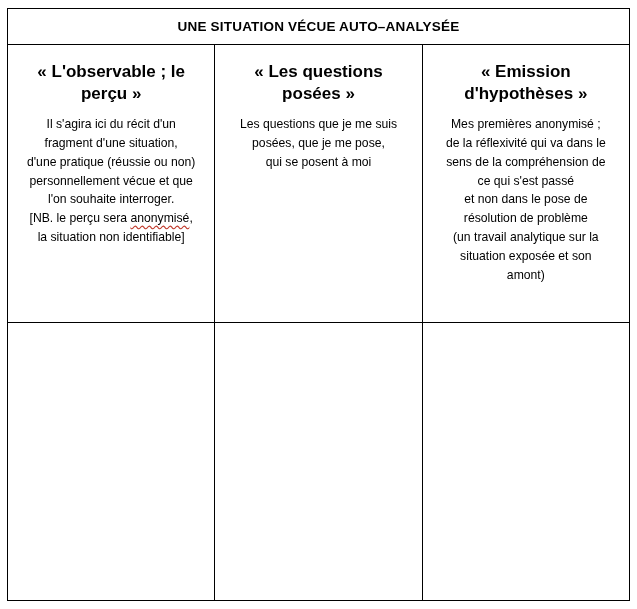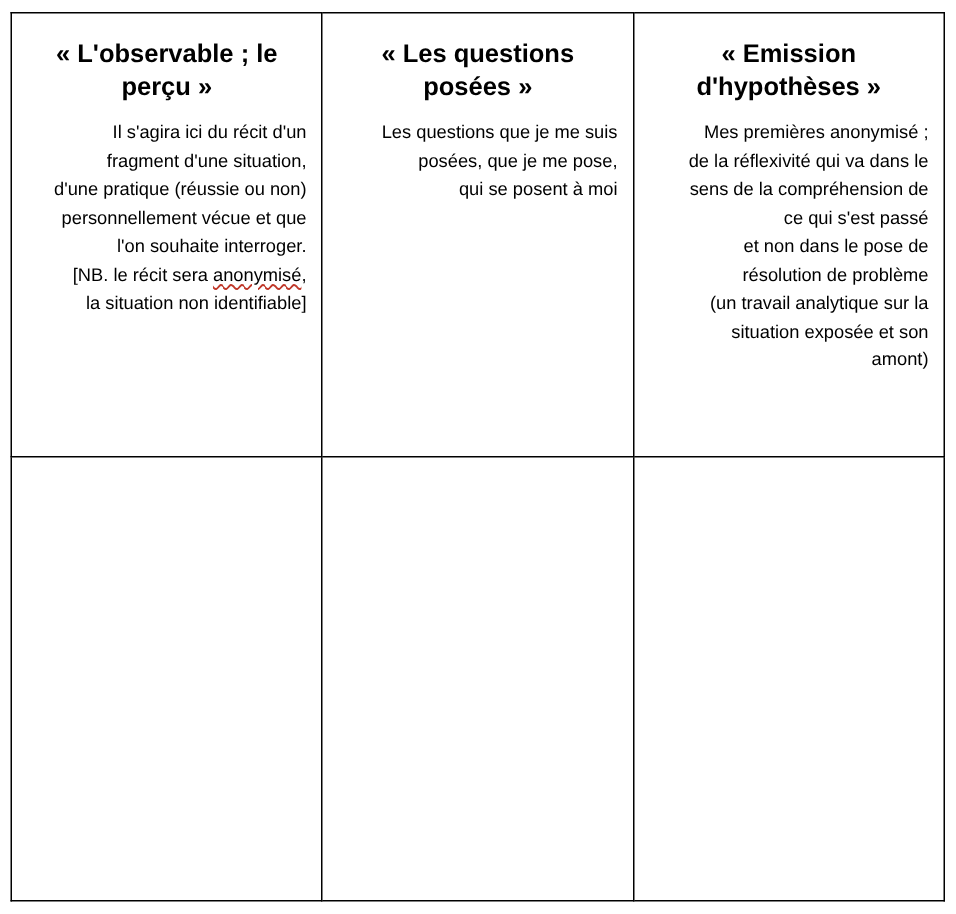--- a/index.html
+++ b/index.html
@@ -45,21 +45,21 @@
   }
   .col-head {
     font-size: 17px;
     font-weight: bold;
     text-align: center;
     padding: 16px 8px 10px 8px;
     line-height: 1.3;
   }
   .col-body {
     font-size: 12.2px;
-    text-align: right;
+    text-align: center;
     line-height: 1.55;
     padding: 0 10px 14px 10px;
   }
   .content-cell {
     height: 272px;
   }
   .empty-cell {
     height: 272px;
   }
   .u-wavy {
@@ -72,30 +72,35 @@
     white-space: nowrap;
   }
 </style>
 </head>
 <body>
 
 <div class="sheet">
   <table class="grid">
     <tbody>
       <tr>
+        <td class="title-cell" colspan="3">
+          <div class="doc-title">UNE SITUATION VÉCUE AUTO–ANALYSÉE</div>
+        </td>
+      </tr>
+      <tr>
         <td class="content-cell">
           <div class="col-head">« L'observable ; le perçu »</div>
           <div class="col-body">
             <div>Il s'agira ici du récit d'un</div>
             <div>fragment d'une situation,</div>
             <div>d'une pratique (réussie ou non)</div>
             <div>personnellement vécue et que</div>
             <div>l'on souhaite interroger.</div>
             <div class="nb-line">
-              <span>[NB. le récit sera </span><span class="u-wavy">anonymisé</span><span>,</span>
+              <span>[NB. le perçu sera </span><span class="u-wavy">anonymisé</span><span>,</span>
             </div>
             <div>la situation non identifiable]</div>
           </div>
         </td>
         <td class="content-cell">
           <div class="col-head">« Les questions posées »</div>
           <div class="col-body">
             <div>Les questions que je me suis</div>
             <div>posées, que je me pose,</div>
             <div>qui se posent à moi</div>

